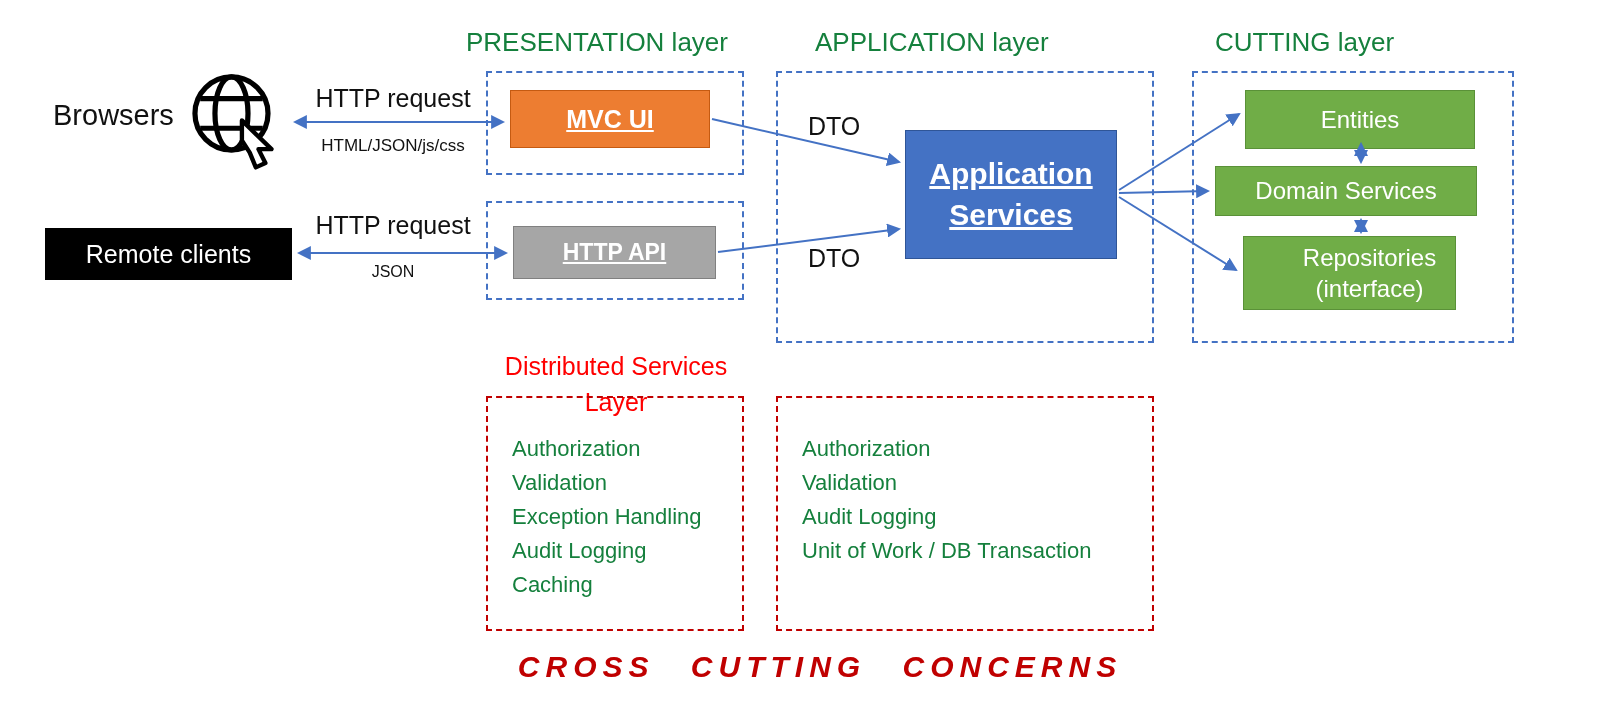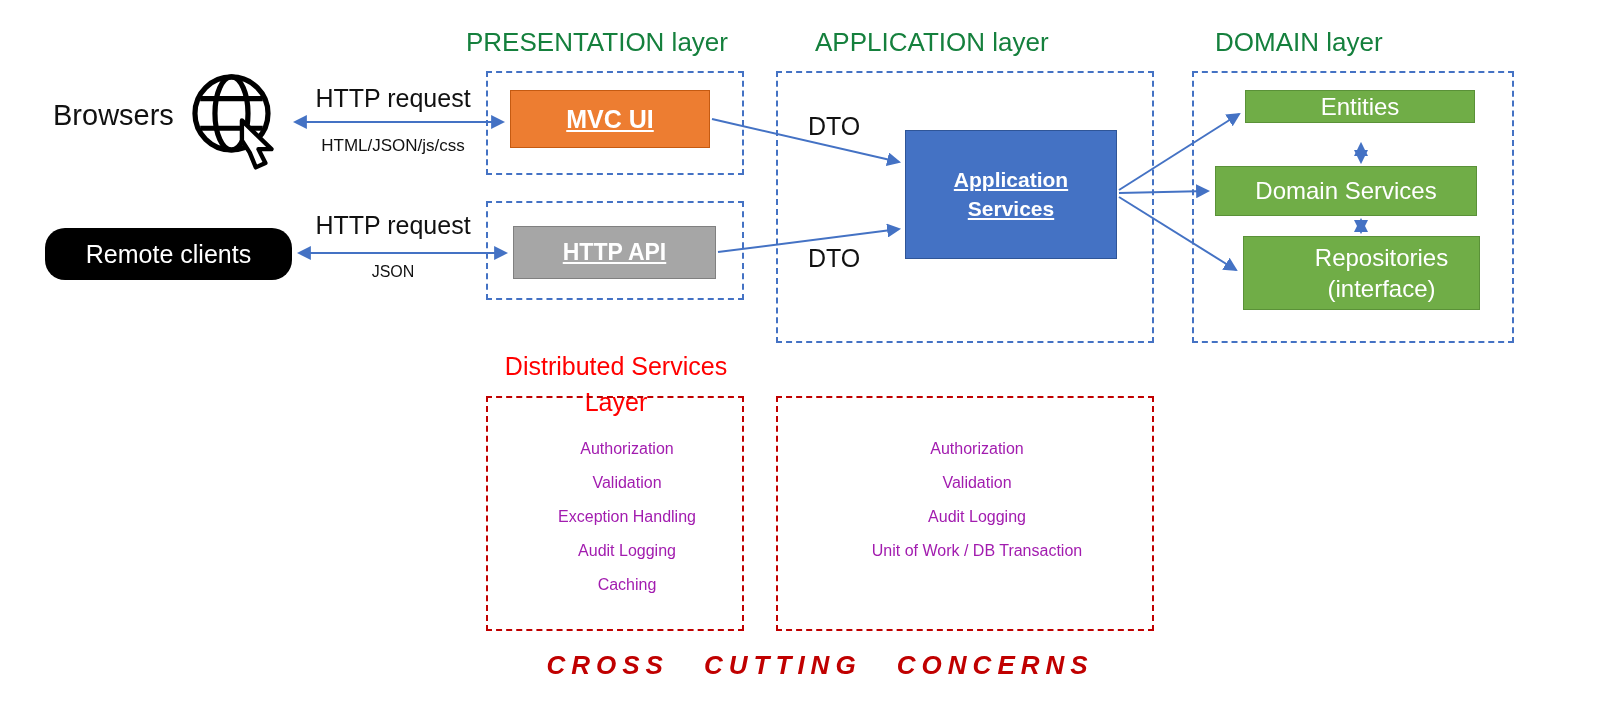--- a/index.html
+++ b/index.html
@@ -35,39 +35,38 @@
     display: flex;
     align-items: center;
     justify-content: center;
     text-align: center;
     color: #ffffff;
   }
   .node.bold { font-weight: bold; text-decoration: underline; }
 
   .orange { background: #ed7d31; border: 1px solid #c55a11; font-size: 25px; }
   .graybox { background: #a6a6a6; border: 1px solid #808080; font-size: 23px; }
-  .bluebox { background: #4472c4; border: 1px solid #2f5597; font-size: 21px; line-height: 1.35; }
+  .bluebox { background: #4472c4; border: 1px solid #2f5597; font-size: 30px; line-height: 1.35; }
   .green { background: #70ad47; border: 1px solid #5a9138; font-size: 24px; line-height: 1.3; }
-  .black-node { background: #000000; font-size: 25px; border-radius: 20px; }
+  .black-node { background: #000000; font-size: 25px; }
 
   .plain-label { position: absolute; color: #111111; }
   .red-label { position: absolute; color: #ff0000; text-align: center; }
 
   .cclist {
     padding: 34px 0 0 24px;
-    color: #a21caf;
-    font-size: 16px;
+    color: #15803d;
+    font-size: 22px;
     line-height: 34px;
-    text-align: center;
   }
 
   .footer-caption {
     position: absolute;
     color: #c00000;
-    font-size: 26px;
+    font-size: 30px;
     font-weight: bold;
     font-style: italic;
     letter-spacing: 6px;
     word-spacing: 22px;
     text-align: center;
   }
 
   svg.arrows {
     position: absolute;
     left: 0; top: 0;
@@ -75,21 +74,21 @@
   }
   svg.arrows line { stroke: #4472c4; stroke-width: 2; }
 </style>
 </head>
 <body>
 
 <div class="canvas">
 
   <div class="layer-title" style="left:466px; top:27px; width:300px;">PRESENTATION layer</div>
   <div class="layer-title" style="left:815px; top:27px; width:300px;">APPLICATION layer</div>
-  <div class="layer-title" style="left:1215px; top:27px; width:220px;">DOMAIN layer</div>
+  <div class="layer-title" style="left:1215px; top:27px; width:220px;">CUTTING layer</div>
 
   <div class="dashed-blue" style="left:486px; top:71px; width:258px; height:104px;"></div>
   <div class="dashed-blue" style="left:486px; top:201px; width:258px; height:99px;"></div>
   <div class="dashed-blue" style="left:776px; top:71px; width:378px; height:272px;"></div>
   <div class="dashed-blue" style="left:1192px; top:71px; width:322px; height:272px;"></div>
 
   <div class="plain-label" style="left:53px; top:99px; font-size:29px;">Browsers</div>
 
   <span class="abs" style="left:188px; top:70px;">
     <svg viewBox="0 0 115 115" width="100" height="100" style="overflow:visible;">
@@ -113,23 +112,23 @@
 
   <div class="plain-label" style="left:808px; top:112px; font-size:25px;">DTO</div>
   <div class="plain-label" style="left:808px; top:244px; font-size:25px;">DTO</div>
 
   <div class="node bold orange" style="left:510px; top:90px; width:200px; height:58px;">MVC UI</div>
   <div class="node bold graybox" style="left:513px; top:226px; width:203px; height:53px;">HTTP API</div>
 
   <div class="node bold bluebox pre" style="left:905px; top:130px; width:212px; height:129px;">Application
 Services</div>
 
-  <div class="node green" style="left:1245px; top:90px; width:230px; height:33px;">Entities</div>
+  <div class="node green" style="left:1245px; top:90px; width:230px; height:59px;">Entities</div>
   <div class="node green" style="left:1215px; top:166px; width:262px; height:50px;">Domain Services</div>
-  <div class="node green pre" style="left:1243px; top:236px; width:237px; height:74px;padding-left:40px;">Repositories
+  <div class="node green pre" style="left:1243px; top:236px; width:213px; height:74px;padding-left:40px;">Repositories
 (interface)</div>
 
   <div class="red-label pre" style="left:466px; top:308px; width:300px; font-size:25px; line-height:1.45;margin-top:40px;">Distributed Services
 Layer</div>
 
   <div class="dashed-red" style="left:486px; top:396px; width:258px; height:235px;">
     <div class="cclist">
       <div>Authorization</div>
       <div>Validation</div>
       <div>Exception Handling</div>

